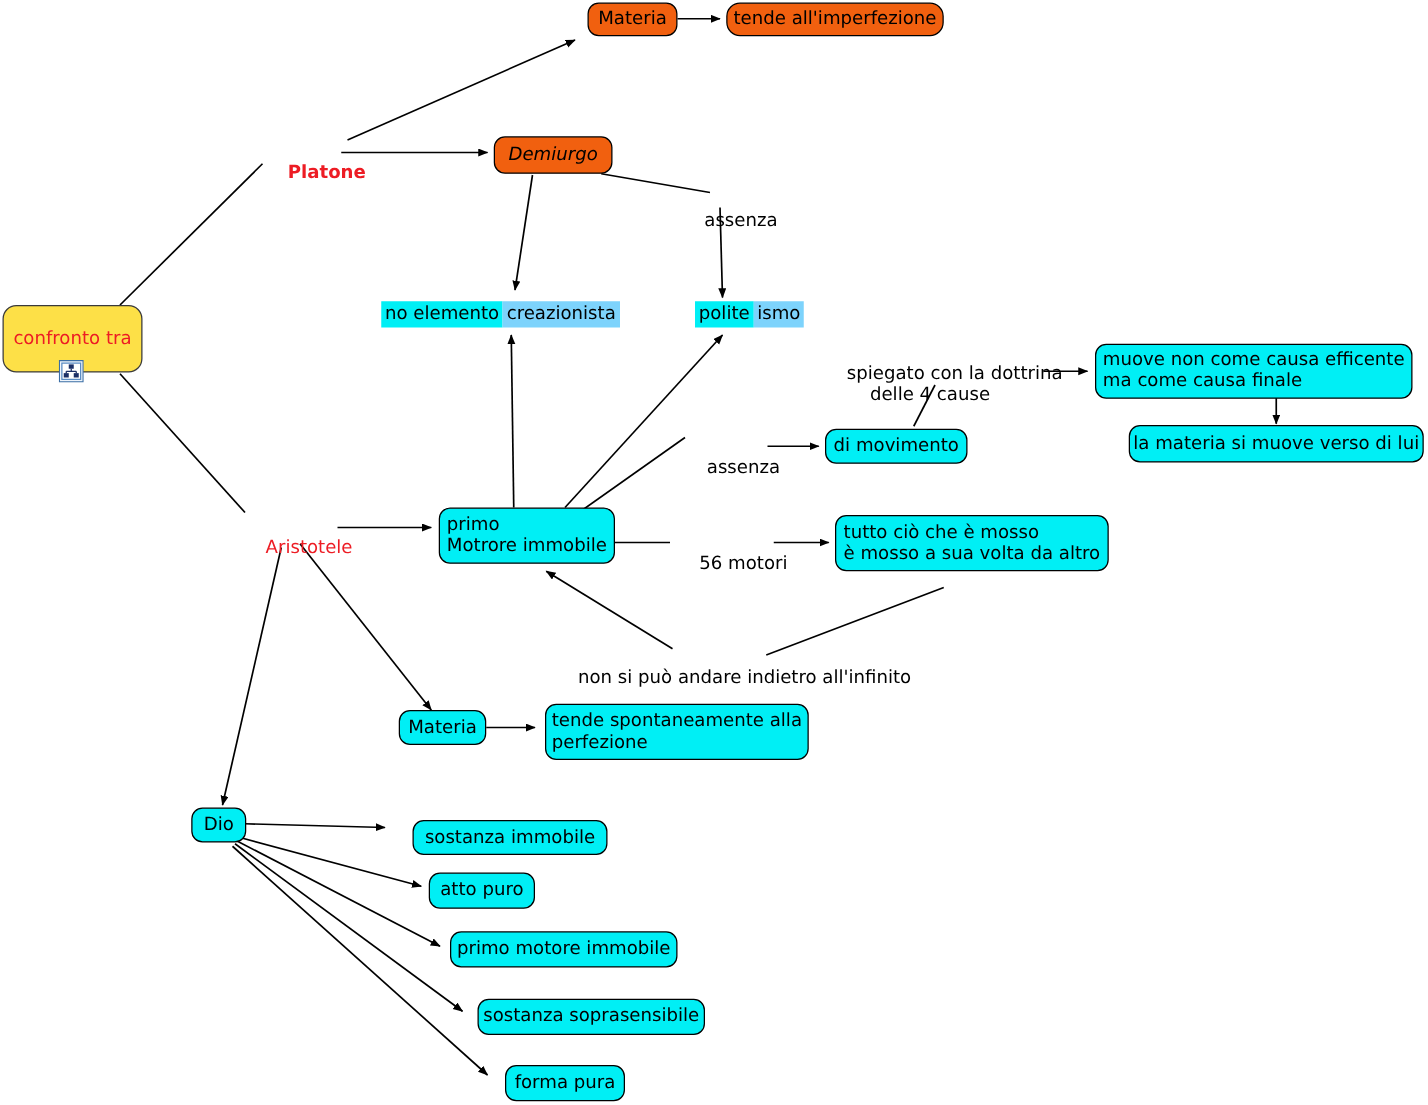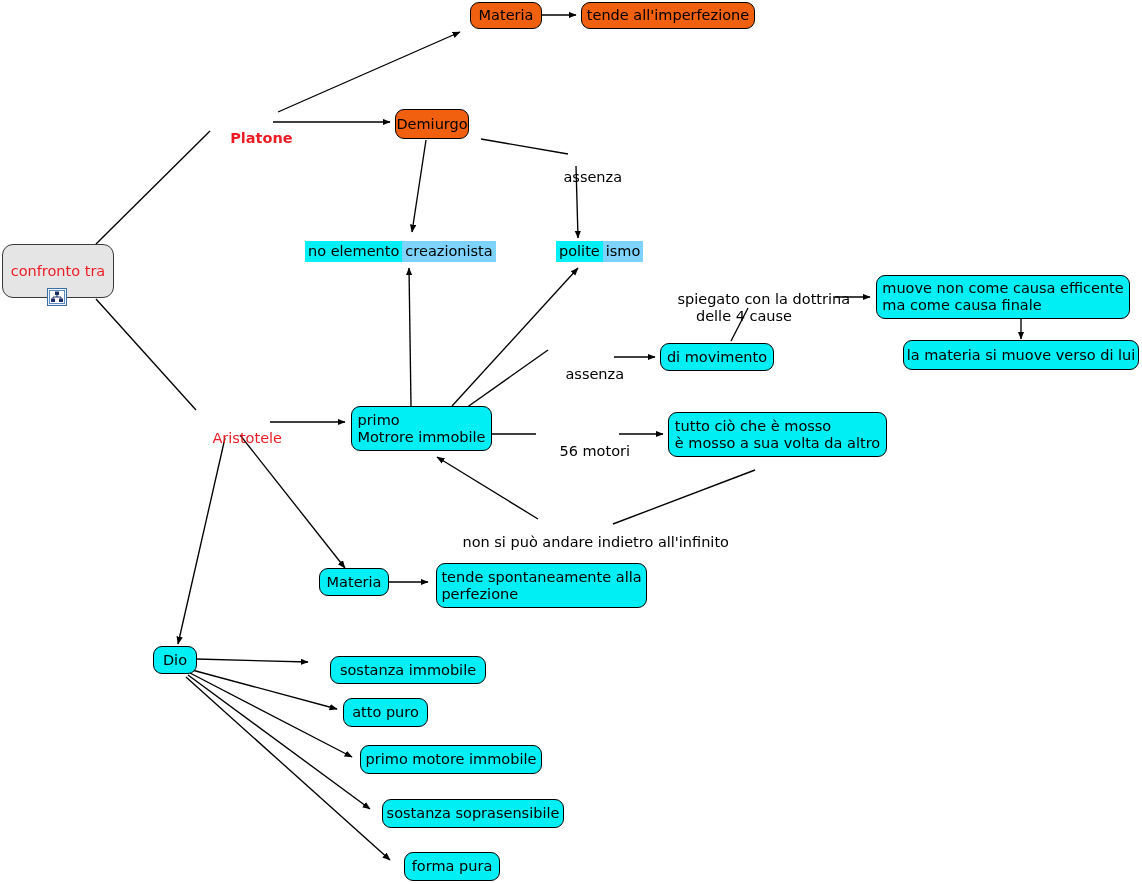--- a/index.html
+++ b/index.html
@@ -29,21 +29,21 @@
     border:1px solid #000000;
     font-size:14.5px;
     line-height:1.16;
     color:#000000;
     white-space:pre;
     z-index:3;
   }
   .cyan{ background:#00EFF5; border-radius:9px; }
   .orange{ background:#F1600F; border-radius:9px; }
   .root{
-    background:#e5e5e5;
+    background:#fde047;
     border:1px solid #3a3a3a;
     border-radius:11px;
     color:#ED1C24;
     font-size:14.5px;
   }
   .split{
     position:absolute;
     box-sizing:border-box;
     display:flex;
     border:0;
@@ -163,24 +163,24 @@
   <div class="label red" style="left:210px;top:113px;width:64px;font-weight:bold;">
     <span>Platone</span>
   </div>
   <div class="label red" style="left:194px;top:413px;width:78px;">
     <span>Aristotele</span>
   </div>
 
   <div class="node orange" style="left:470px;top:2px;width:72px;height:27px;">
     <span>Materia</span>
   </div>
-  <div class="node orange" style="left:581px;top:2px;width:174px;height:27px;">
+  <div class="node orange" style="left:581px;top:2px;width:174px;height:27px;border-radius:11px;">
     <span>tende all'imperfezione</span>
   </div>
-  <div class="node orange" style="left:395px;top:109px;width:74px;height:30px;">
+  <div class="node orange" style="left:395px;top:109px;width:95px;height:30px;font-style:italic;">
     <span>Demiurgo</span>
   </div>
 
   <div class="split" style="left:305px;top:241px;width:190px;height:21px;">
     <span class="half c">no elemento</span>
     <span class="half o">creazionista</span>
   </div>
 
   <div class="split" style="left:556px;top:241px;width:95px;height:21px;">
     <span class="half c">polite</span>

